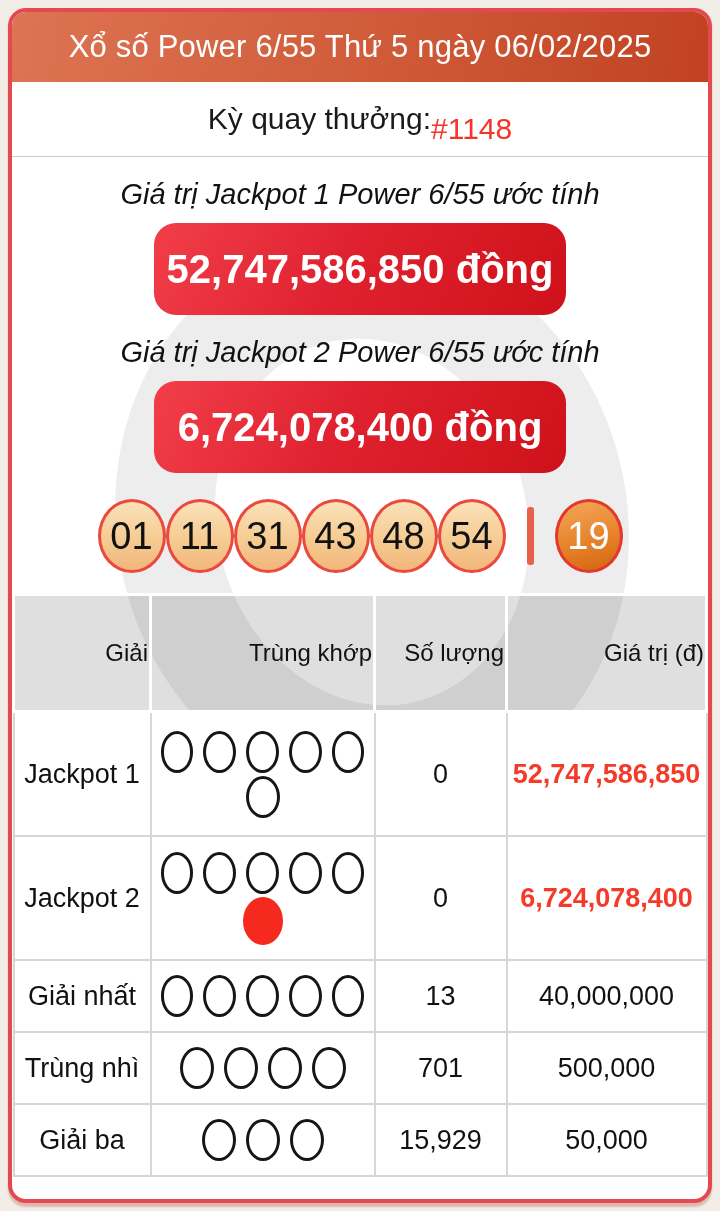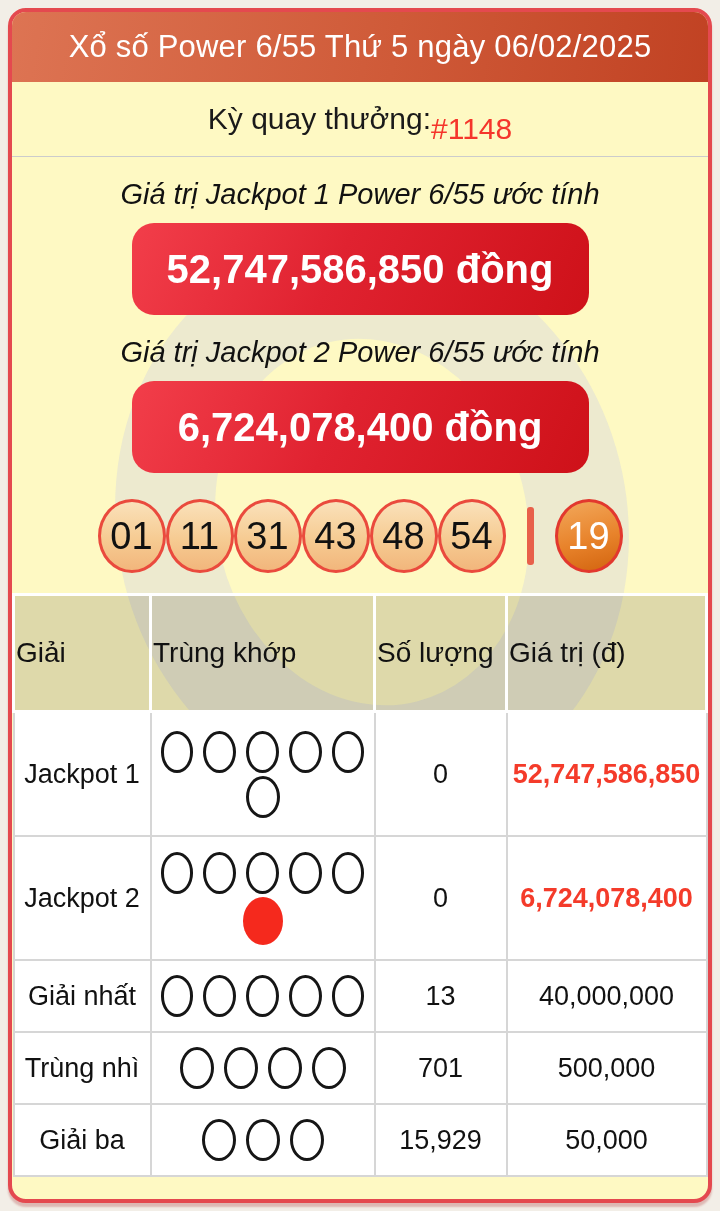--- a/index.html
+++ b/index.html
@@ -4,21 +4,21 @@
 <style>
   html,body{margin:0;padding:0;}
   body{
     width:720px;height:1211px;position:relative;
     background:#f2eee7;
     font-family:"Liberation Sans", sans-serif;
     -webkit-font-smoothing:antialiased;
   }
   .card{
     position:absolute;left:8px;top:8px;width:704px;height:1195px;
-    box-sizing:border-box;background:#fef9c3;
+    box-sizing:border-box;background:#ffffff;
     border:4px solid #e4494f;border-radius:18px;
     overflow:hidden;
     box-shadow:0 4px 2px rgba(170,45,45,.28);
   }
   .watermark{position:absolute;left:0;top:0;z-index:0;pointer-events:none;}
   .content{position:relative;z-index:1;}
 
   .titlebar{
     height:70px;display:flex;align-items:center;justify-content:center;
     background:linear-gradient(100deg,#dd7453 0%,#cf5a38 55%,#c14223 100%);
@@ -26,21 +26,21 @@
   }
   .drawrow{
     height:74px;display:flex;align-items:center;justify-content:center;
     font-size:30px;color:#1a1a1a;border-bottom:1px solid #ccc;
   }
   .drawrow .dnum{color:#f5352b;margin-top:20px;}
 
   .jp-label{margin-top:20px;text-align:center;font-size:29px;color:#111;line-height:34px;font-style:italic;}
   .jp-label.second{}
   .jp-amount{
-    width:457px;height:92px;margin:12px auto 0;
+    width:412px;height:92px;margin:12px auto 0;
     background:linear-gradient(115deg,#f23e4a 0%,#e02230 45%,#ce1119 100%);
     border-radius:22px;color:#fff;font-size:40px;font-weight:bold;
     display:flex;align-items:center;justify-content:center;
   }
 
   .balls{margin-top:26px;display:flex;align-items:center;justify-content:center;gap:27px;}
   .mainballs{display:flex;align-items:center;}
   .ball{
     width:68px;height:74px;border-radius:50%;box-sizing:border-box;
     border:3px solid #ea4a3d;
@@ -54,22 +54,22 @@
   }
   .ball-divider{width:7px;height:58px;background:#e8604a;border-radius:3px;margin:0 -6px;}
 
   table.prize{
     width:100%;margin-top:20px;border-collapse:collapse;table-layout:fixed;
   }
   table.prize th{
     height:117px;box-sizing:border-box;
     background:rgba(0,0,0,0.125);
     border:3px solid #fff;
-    font-weight:400;font-size:28px;color:#111;line-height:44px;
-    text-align:left;
+    font-weight:400;font-size:24px;color:#111;line-height:44px;
+    text-align:right;
   }
   table.prize td{
     border:2px solid #d6d6d6;background:#fff;
     text-align:center;vertical-align:middle;
     font-size:27px;color:#111;padding:0 4px;line-height:42px;
   }
   table.prize tr.r-norm td{height:70px;}
   table.prize tr.r-tall td{height:122px;}
   td.value.red{color:#f43b2a;font-weight:bold;}
 

